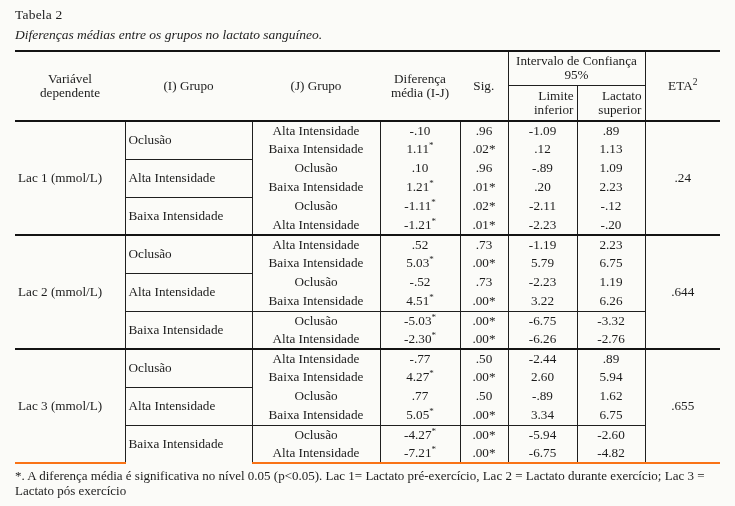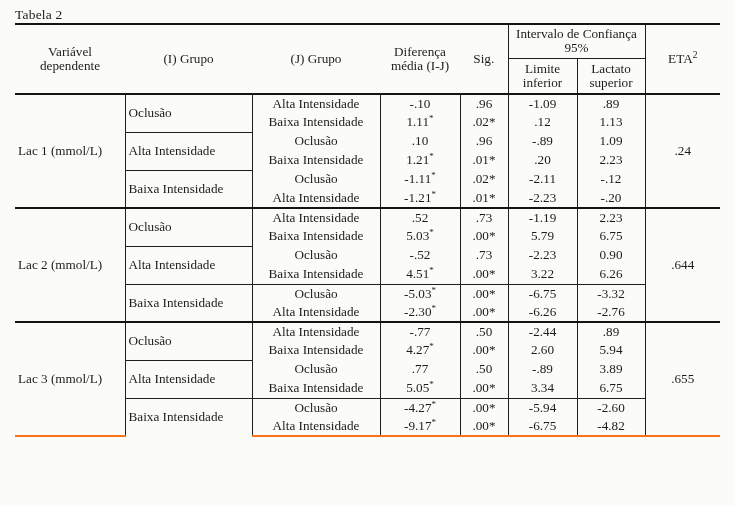--- a/index.html
+++ b/index.html
@@ -17,41 +17,42 @@
   th, td {
     font-weight:normal;
     font-size:13.2px;
     line-height:1.08;
     padding:1px 3px;
     vertical-align:middle;
     text-align:center;
     height:19px;
   }
   thead th.rowA { height:34px; }
-  thead th.rowB { height:36px; }
+  thead th.rowB { height:36px;text-align:right; }
   .left { text-align:left; }
   .bl  { border-left:1px solid #1f1f1f; }
   .bt1 { border-top:1px solid #1f1f1f; }
   .bt2 { border-top:2px solid #141414;margin-top:40px; }
   .bb1 { border-bottom:1px solid #1f1f1f; }
   .bb2 { border-bottom:2px solid #f97316; }
   sup.star { font-size:9px; line-height:0; vertical-align:super; }
   sup.etasup { font-size:9.5px; line-height:0; vertical-align:super; }
   .footnote {
     width:705px;
     margin-top:5px;
     font-size:13px;
     line-height:1.13;
   }
 </style>
 </head>
 <body>
 
 <div class="page">
   <div class="title">Tabela 2</div>
+  <div class="subtitle">Diferenças médias entre os grupos no lactato sanguíneo.</div>
 
   <table>
     <colgroup>
       <col style="width:110px">
         <col style="width:127px">
         <col style="width:128px">
       <col style="width:80px">
         <col style="width:48px">
         <col style="width:69px">
       <col style="width:68px">
@@ -138,21 +139,21 @@
         <td class="bl">.00*</td>
         <td class="bl">5.79</td>
         <td class="bl">6.75</td>
       </tr>
       <tr>
         <td class="left bl bt1" rowspan="2">Alta Intensidade</td>
         <td class="bl">Oclusão</td>
         <td class="bl"><span>-.52</span><sup class="star"></sup></td>
         <td class="bl">.73</td>
         <td class="bl">-2.23</td>
-        <td class="bl">0.90</td>
+        <td class="bl">1.19</td>
       </tr>
       <tr>
         <td class="bl">Baixa Intensidade</td>
         <td class="bl"><span>4.51</span><sup class="star">*</sup></td>
         <td class="bl">.00*</td>
         <td class="bl">3.22</td>
         <td class="bl">6.26</td>
       </tr>
       <tr>
         <td class="left bl bt1" rowspan="2">Baixa Intensidade</td>
@@ -186,40 +187,41 @@
         <td class="bl">.00*</td>
         <td class="bl">2.60</td>
         <td class="bl">5.94</td>
       </tr>
       <tr>
         <td class="left bl bt1" rowspan="2">Alta Intensidade</td>
         <td class="bl">Oclusão</td>
         <td class="bl"><span>.77</span><sup class="star"></sup></td>
         <td class="bl">.50</td>
         <td class="bl">-.89</td>
-        <td class="bl">3.89</td>
+        <td class="bl">1.62</td>
       </tr>
       <tr>
         <td class="bl">Baixa Intensidade</td>
         <td class="bl"><span>5.05</span><sup class="star">*</sup></td>
         <td class="bl">.00*</td>
         <td class="bl">3.34</td>
         <td class="bl">6.75</td>
       </tr>
       <tr>
         <td class="left bl bt1" rowspan="2">Baixa Intensidade</td>
         <td class="bl bt1">Oclusão</td>
         <td class="bl bt1"><span>-4.27</span><sup class="star">*</sup></td>
         <td class="bl bt1">.00*</td>
         <td class="bl bt1">-5.94</td>
         <td class="bl bt1">-2.60</td>
       </tr>
       <tr>
         <td class="bl bb2">Alta Intensidade</td>
-        <td class="bl bb2"><span>-9.17</span><sup class="star">*</sup></td>
+        <td class="bl bb2"><span>-7.21</span><sup class="star">*</sup></td>
         <td class="bl bb2">.00*</td>
         <td class="bl bb2">-6.75</td>
         <td class="bl bb2">-4.82</td>
       </tr>
     </tbody>
   </table>
 
+  <div class="footnote">*. A diferença média é significativa no nível 0.05 (p&lt;0.05). Lac 1= Lactato pré-exercício, Lac 2 = Lactato durante exercício; Lac 3 = Lactato pós exercício</div>
 </div>
 
 </body></html>

